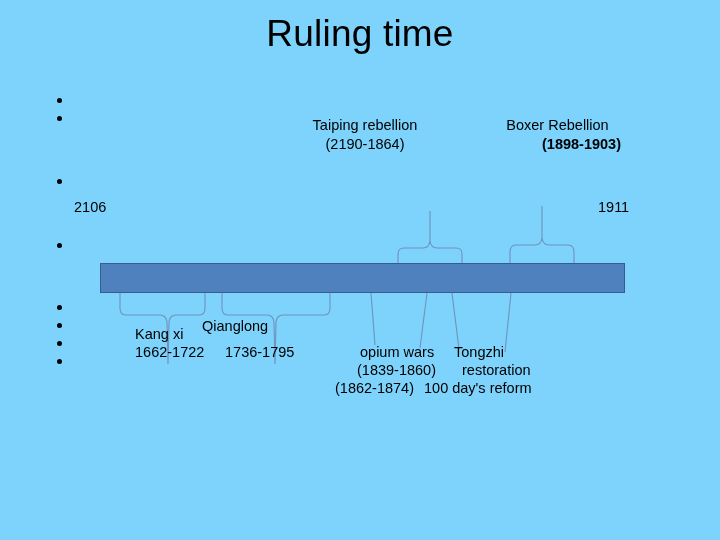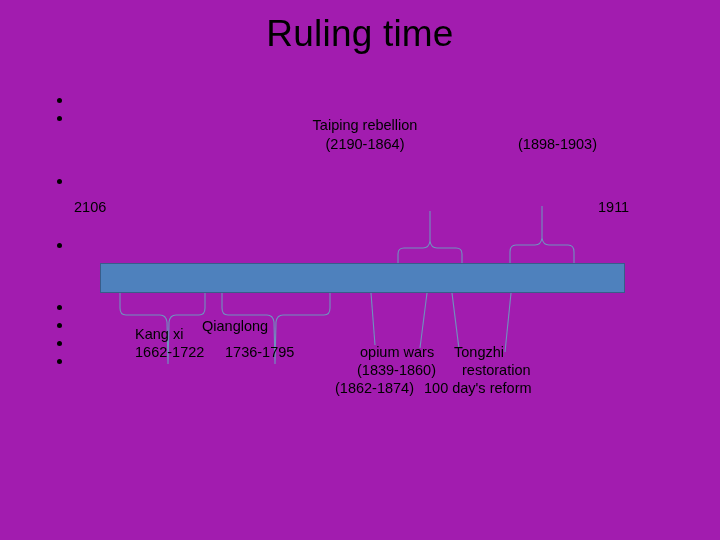--- a/index.html
+++ b/index.html
@@ -4,21 +4,21 @@
 <style>
   html, body {
     margin: 0;
     padding: 0;
     background: #ffffff;
   }
   #slide {
     position: relative;
     width: 720px;
     height: 540px;
-    background: #a21caf;
+    background: #7dd3fc;
     overflow: hidden;
     font-family: "Liberation Sans", sans-serif;
     color: #000000;
   }
   #slide-title {
     position: absolute;
     left: 0;
     top: 12px;
     width: 720px;
     text-align: center;
@@ -84,21 +84,22 @@
   <div class="bullet-dot" style="top:179px"></div>
   <div class="bullet-dot" style="top:243px"></div>
   <div class="bullet-dot" style="top:305px"></div>
   <div class="bullet-dot" style="top:323px"></div>
   <div class="bullet-dot" style="top:341px"></div>
   <div class="bullet-dot" style="top:359px"></div>
 
   <div class="txt center" style="left:305px; top:92px; width:120px;">Taiping rebellion</div>
   <div class="txt center" style="left:305px; top:111px; width:120px;">(2190-1864)</div>
 
-  <div class="txt center" style="left:500px; top:111px; width:115px;">(1898-1903)</div>
+  <div class="txt center" style="left:500px; top:92px; width:115px;">Boxer Rebellion</div>
+  <div class="txt center" style="left:524px; top:111px; width:115px;font-weight:bold;">(1898-1903)</div>
 
   <div class="txt" style="left:74px; top:174px;">2106</div>
   <div class="txt" style="left:598px; top:174px;">1911</div>
 
   <svg class="brace-svg" style="left:0px; top:0px; width:720px; height:540px;" viewBox="0 0 720 540">
 
     <path class="brace-path" d="M398,263 L398,254 Q398,248 404,248 L423,248 Q429,248 430,241 L430,211
              L430,241 Q431,248 437,248 L456,248 Q462,248 462,254 L462,263"></path>
 
     <path class="brace-path" d="M510,263 L510,252 Q510,245 516,245 L535,245 Q541,245 542,238 L542,206

